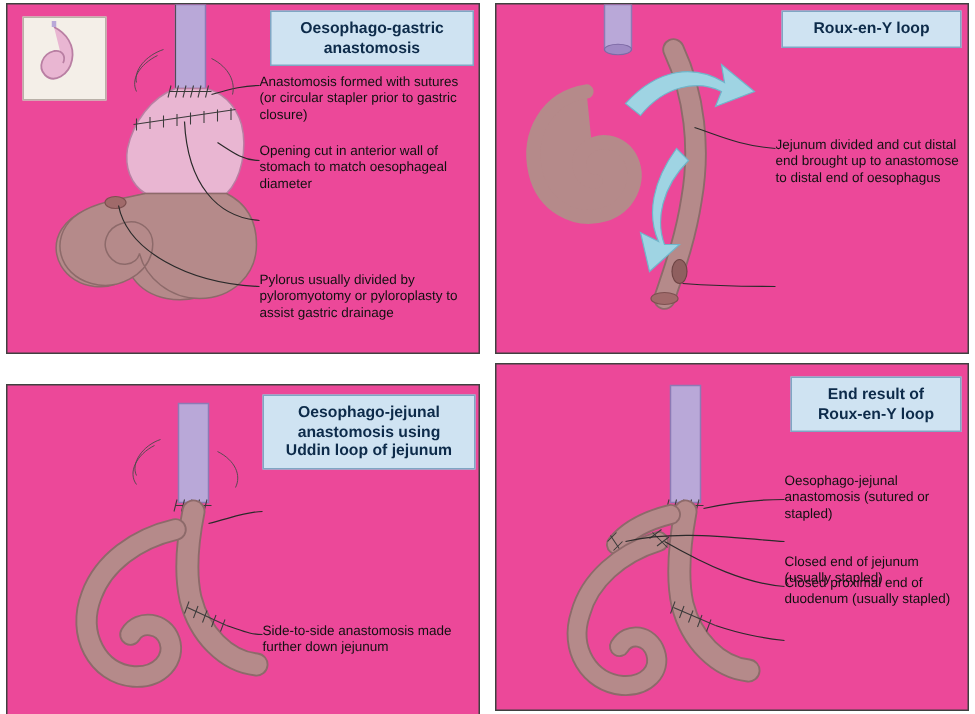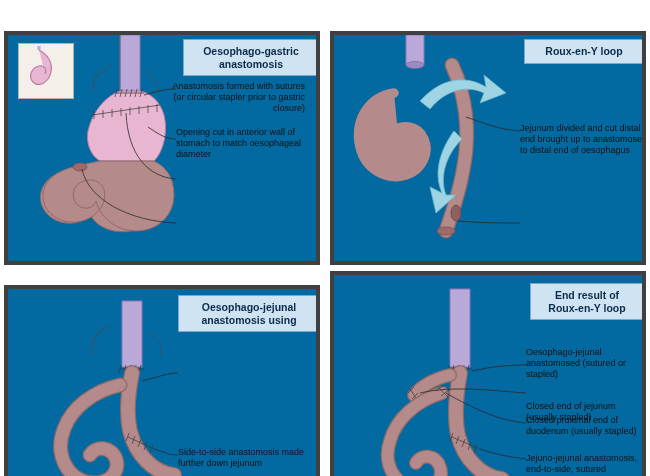--- a/index.html
+++ b/index.html
@@ -6,25 +6,24 @@
   body{
     width:650px;height:476px;
     background:#ffffff;
     font-family:"Liberation Sans", sans-serif;
     overflow:hidden;
   }
   .sheet{position:relative;width:650px;height:476px;}
 
   .panel{
     position:absolute;
-    background:#0369a1;
-    border:4px solid #404040;
+    background:#ec4899;
+    border:1px solid #404040;
     box-sizing:border-box;
     overflow:hidden;
-    margin-top:29px;
   }
   #panel-tl{left:4px;top:2px;width:316px;height:234px;}
   #panel-tr{left:330px;top:2px;width:316px;height:234px;}
   #panel-bl{left:4px;top:256px;width:316px;height:300px;}
   #panel-br{left:330px;top:242px;width:316px;height:232px;padding-left:35px;}
 
   .title-box{
     position:absolute;
     background:#cfe3f2;
     border:1px solid #7fa6c4;
@@ -126,22 +125,23 @@
         <path d="M20,6 C28,10 34,18 32,28 C30,38 20,44 14,38 C9,33 12,24 20,22 C26,21 28,26 26,30" fill="#e9b6d2" stroke="#b97fa3" stroke-width="1.2"></path>
         <path d="M20,6 L20,2" stroke="#b9a8d8" stroke-width="3"></path>
       </svg>
     </div>
 
     <div class="title-box" style="left:175px;top:4px;width:136px;">
       <span>Oesophago-gastric</span><br>
       <span>anastomosis</span>
     </div>
 
-    <div class="callout" style="left:153px;top:46px;width:144px;text-align:right;">Anastomosis formed with sutures (or circular stapler prior to gastric closure)</div>
+    <div class="callout" style="left:168px;top:46px;width:144px;">Anastomosis formed with sutures (or circular stapler prior to gastric closure)</div>
     <div class="callout" style="left:168px;top:92px;width:144px;">Opening cut in anterior wall of stomach to match oesophageal diameter</div>
+    <div class="callout" style="left:168px;top:178px;width:146px;">Pylorus usually divided by pyloromyotomy or pyloroplasty to assist gastric drainage</div>
   </div>
 
   <div class="panel" id="panel-tr">
     <svg width="316" height="234">
 
       <path class="eso" d="M72,0 L90,0 L90,30 L72,30 Z"></path>
       <ellipse cx="81" cy="30" rx="9" ry="3.5" fill="#9f8ac4" stroke="#7d6aa5" stroke-width="0.8"></ellipse>
 
       <path class="organ" d="M60,58 C34,62 20,86 26,112 C31,134 52,146 72,140 C88,135 96,118 90,104
                C84,90 66,88 58,98 C52,106 56,118 66,118" fill="none" stroke="#8d6a6a" stroke-width="12" stroke-linecap="round"></path>
@@ -205,20 +205,21 @@
 
       <g class="leader">
         <path d="M134,92 C150,88 160,84 170,84"></path>
         <path d="M146,160 C158,164 162,166 170,166"></path>
       </g>
     </svg>
 
     <div class="title-box" style="left:170px;top:6px;width:142px;">
       <span>Oesophago-jejunal</span><br>
       <span>anastomosis using</span><br>
+      <span>Uddin loop of jejunum</span>
     </div>
 
     <div class="callout" style="left:170px;top:158px;width:140px;">Side-to-side anastomosis made further down jejunum</div>
   </div>
 
   <div class="panel" id="panel-br">
     <svg width="316" height="232">
 
       <path class="eso" d="M116,14 L136,14 L136,92 L116,92 Z"></path>
       <g class="suture">
@@ -264,19 +265,18 @@
         <path d="M112,118 C140,134 166,146 192,148"></path>
         <path d="M146,174 C164,180 176,182 192,184"></path>
       </g>
     </svg>
 
     <div class="title-box" style="left:196px;top:8px;width:114px;">
       <span>End result of</span><br>
       <span>Roux-en-Y loop</span>
     </div>
 
-    <div class="callout" style="left:192px;top:72px;width:122px;">Oesophago-jejunal anastomosed (sutured or stapled)</div>
+    <div class="callout" style="left:192px;top:72px;width:122px;">Oesophago-jejunal anastomosis (sutured or stapled)</div>
     <div class="callout" style="left:192px;top:126px;width:122px;">Closed end of jejunum (usually stapled)</div>
     <div class="callout" style="left:192px;top:140px;width:122px;">Closed proximal end of duodenum (usually stapled)</div>
-    <div class="callout" style="left:192px;top:178px;width:122px;">Jejuno-jejunal anastomosis, end-to-side, sutured</div>
   </div>
 
 </div>
 
 </body></html>

